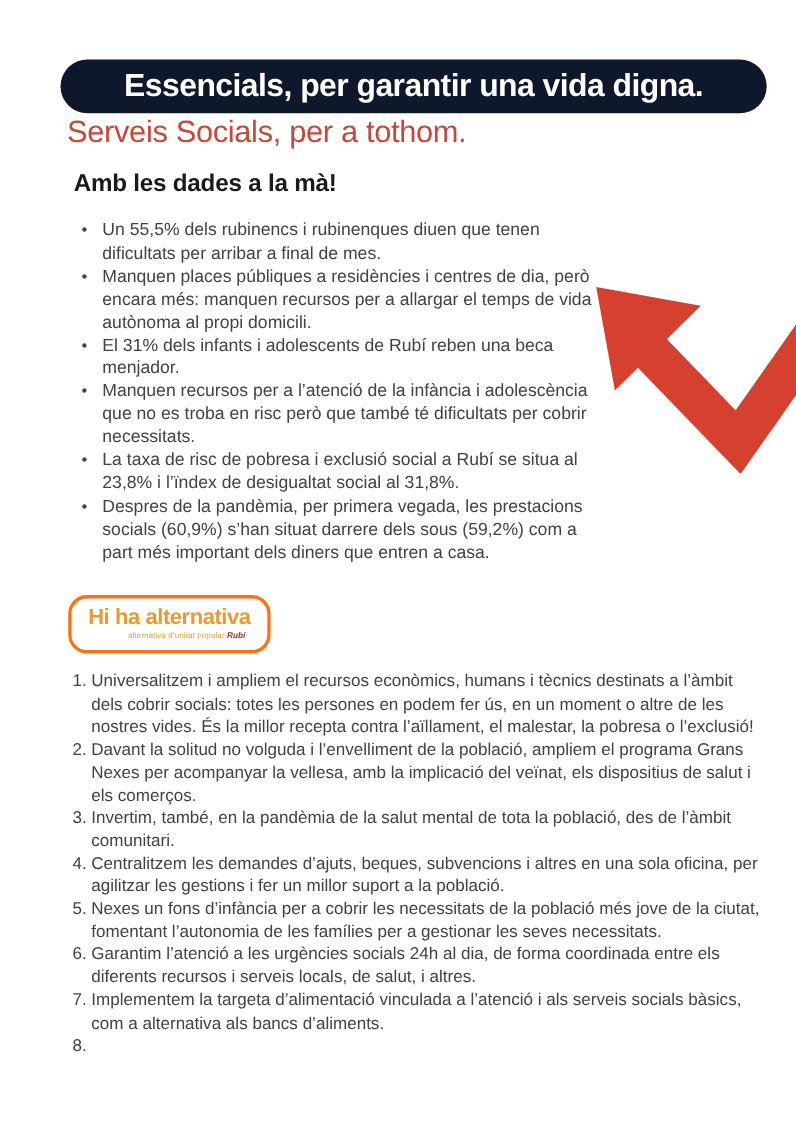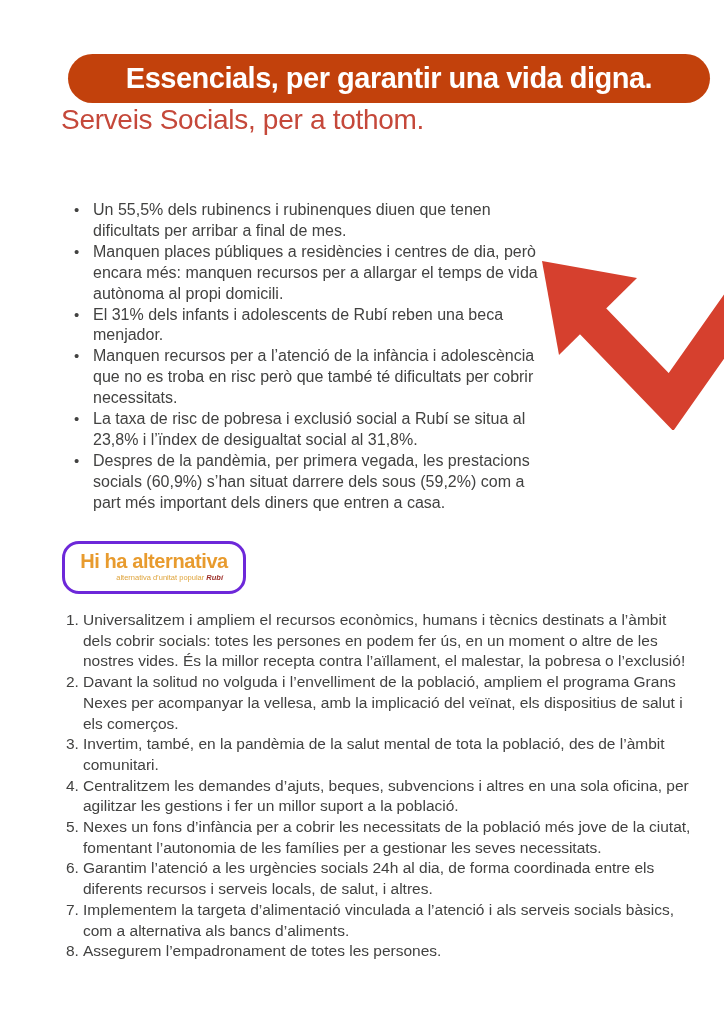--- a/index.html
+++ b/index.html
@@ -2,22 +2,22 @@
 <html lang="ca"><head>
 <meta charset="utf-8">
 <style>
   html,body{margin:0;padding:0;background:#ffffff;}
   .page{
     position:relative;width:724px;height:1024px;background:#ffffff;overflow:hidden;
     font-family:"Liberation Sans","DejaVu Sans",sans-serif;
   }
   
   .banner{
-    position:absolute;left:68px;top:54px;width:642px;height:49px;
-    background:#c2410c;border-radius:26px;
+    position:absolute;left:55px;top:54px;width:642px;height:49px;
+    background:#0f172a;border-radius:26px;
     display:flex;align-items:center;justify-content:center;text-align:center;
   }
   .banner-title{
     color:#ffffff;font-weight:bold;font-size:29px;letter-spacing:-0.5px;white-space:nowrap;
   }
   
   .subtitle{
     position:absolute;left:61px;top:104px;margin:0;
     color:#c5483a;font-size:28px;font-weight:400;letter-spacing:-0.3px;
   }
@@ -32,21 +32,21 @@
     margin:0;padding:0;list-style:none;
     color:#424241;font-size:16px;line-height:20.9px;
   }
   .stats li{display:flex;}
   .stats .dot{flex:0 0 19px;font-size:15px;}
   
   .arrow{position:absolute;left:534px;top:252px;width:190px;height:178px;}
   
   .badge{
     position:absolute;left:62px;top:541px;width:184px;height:53px;
-    background:#ffffff;border:3px solid #6d28d9;border-radius:17px;box-sizing:border-box;
+    background:#ffffff;border:3px solid #f97316;border-radius:17px;box-sizing:border-box;
   }
   .badge-title{
     margin-top:6px;text-align:center;
     color:#e89b2e;font-weight:bold;font-size:20px;letter-spacing:-0.4px;
   }
   .badge-sub{
     text-align:right;padding-right:20px;margin-top:0px;
     color:#dfa43c;font-size:7.5px;
   }
   .badge-brand{color:#9d2f28;font-weight:bold;font-style:italic;}
@@ -63,20 +63,21 @@
 <body>
 
 <div class="page">
 
   <div class="banner">
     <span class="banner-title">Essencials, per garantir una vida digna.</span>
   </div>
 
   <h2 class="subtitle">Serveis Socials, per a tothom.</h2>
 
+  <h3 class="heading">Amb les dades a la mà!</h3>
 
   <ul class="stats">
     <li>
       <span class="dot">•</span>
       <span>Un 55,5% dels rubinencs i rubinenques diuen que tenen dificultats per arribar a final de mes.</span>
     </li>
     <li>
       <span class="dot">•</span>
       <span>Manquen places públiques a residències i centres de dia, però encara més: manquen recursos per a allargar el temps de vida autònoma al propi domicili.</span>
     </li>
@@ -135,17 +136,16 @@
     <li>
       <span class="num">6.</span>
       <span>Garantim l’atenció a les urgències socials 24h al dia, de forma coordinada entre els diferents recursos i serveis locals, de salut, i altres.</span>
     </li>
     <li>
       <span class="num">7.</span>
       <span>Implementem la targeta d’alimentació vinculada a l’atenció i als serveis socials bàsics, com a alternativa als bancs d’aliments.</span>
     </li>
     <li>
       <span class="num">8.</span>
-      <span>Assegurem l’empadronament de totes les persones.</span>
     </li>
   </ol>
 
 </div>
 
 </body></html>

